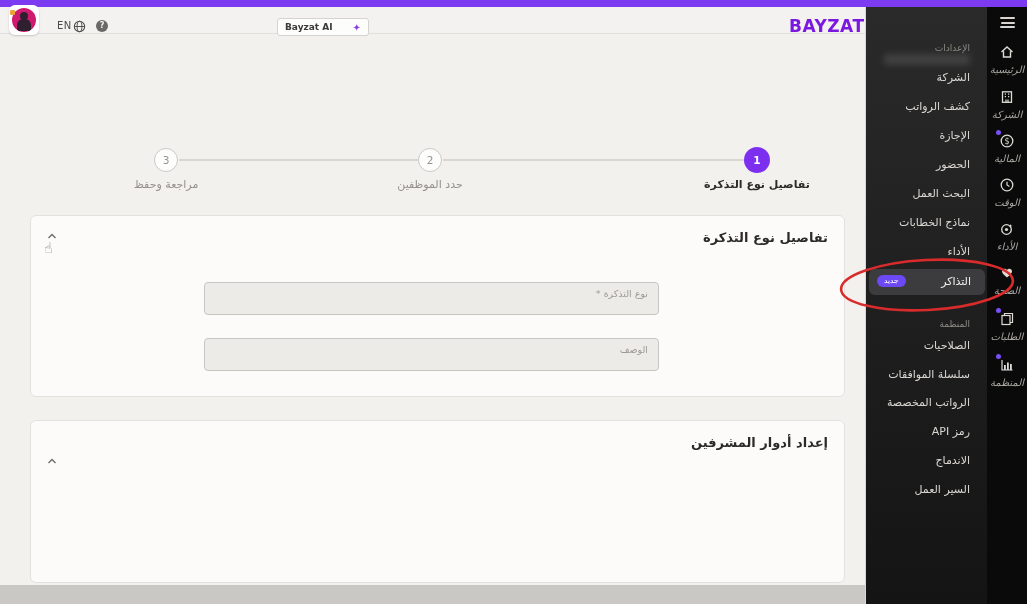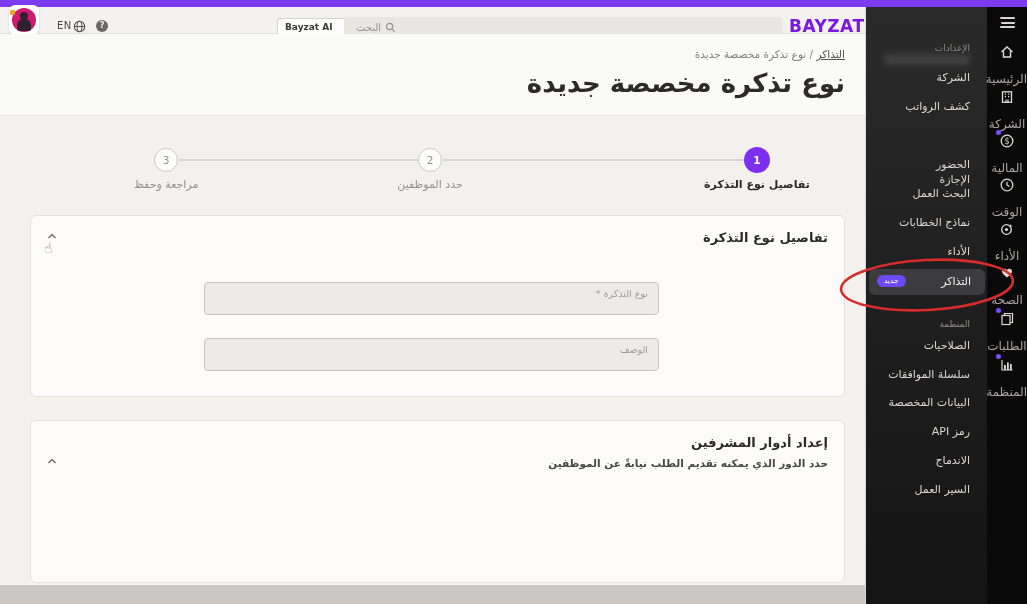--- a/index.html
+++ b/index.html
@@ -61,21 +61,21 @@
   .sp-active .sp-active-label { position:absolute; right:14px; top:6px; direction:rtl; font-size:11px; color:#f2f0ed; }
   .badge-new { position:absolute; left:8px; top:6px; padding:2px 7px; background:#6d49f5; border-radius:8px; font-size:7.5px; color:#fff; direction:rtl; line-height:1; }
 
   
   .icon-rail { position:absolute; left:987px; top:7px; width:40px; height:597px; background:#0a0a0a; }
   .burger { position:absolute; left:13px; top:10px; width:15px; height:11px; cursor:pointer; }
   .burger div { height:2px; background:#d9d6d2; margin-bottom:2.5px; border-radius:1px; }
   .burger div:nth-child(2){ margin-left:1px; }
   .rail-item { position:absolute; left:0; width:40px; text-align:center; cursor:pointer; }
   .rail-item svg { display:block; margin:0 auto; }
-  .rail-label { margin-top:12px; font-size:12px; color:#aaa7a2; direction:rtl; }
+  .rail-label { margin-top:4px; font-size:10px; color:#aaa7a2; direction:rtl;font-style:italic; }
   .rail-dot { position:absolute; left:9px; top:-3px; width:5px; height:5px; border-radius:50%; background:#7a4ff5; }
 
   
   .annot { position:absolute; left:835px; top:252px; pointer-events:none; z-index:20; }
 </style>
 </head>
 <body>
 
 <div id="app">
 
@@ -95,40 +95,23 @@
           <circle cx="7" cy="7" r="5.6" fill="none" stroke="#4c4a47" stroke-width="1.1"></circle>
           <ellipse cx="7" cy="7" rx="2.6" ry="5.6" fill="none" stroke="#4c4a47" stroke-width="1"></ellipse>
           <line x1="1.4" y1="7" x2="12.6" y2="7" stroke="#4c4a47" stroke-width="1"></line>
         </svg>
     </div>
     <div class="help-badge">?</div>
     <div class="ai-btn">
       <span>Bayzat AI</span>
       <span class="ai-spark">✦</span>
     </div>
-    <div class="search-box">
-      <span style="display:inline-flex;">
-        <svg width="11" height="11" viewBox="0 0 12 12">
-            <circle cx="5" cy="5" r="3.4" fill="none" stroke="#96938e" stroke-width="1.3"></circle>
-            <line x1="7.6" y1="7.6" x2="10.6" y2="10.6" stroke="#96938e" stroke-width="1.3"></line>
-          </svg>
-      </span>
-      <span class="search-ph">البحث</span>
-    </div>
     <div class="logo">BAYZAT</div>
   </div>
 
-  <div class="title-section">
-    <div class="breadcrumb" style="right:20px;">
-      <span class="bc-link">التذاكر</span>
-      <span> <span>/</span> </span>
-      <span>نوع تذكرة مخصصة جديدة</span>
-    </div>
-    <div class="page-title" style="right:20px;">نوع تذكرة مخصصة جديدة</div>
-  </div>
 
   <div>
     <div class="step-line" style="left:179px; width:239px;"></div>
     <div class="step-line" style="left:443px; width:301px;"></div>
     <div class="step-circle active" style="left:744px; top:147px;">1</div>
     <div class="step-circle" style="left:418px; top:148px;">2</div>
     <div class="step-circle" style="left:154px; top:148px;">3</div>
     <div class="step-label active" style="left:757px;">تفاصيل نوع التذكرة</div>
     <div class="step-label" style="left:430px;">حدد الموظفين</div>
     <div class="step-label" style="left:166px;">مراجعة وحفظ</div>
@@ -146,48 +129,47 @@
     </div>
     <div class="fld" style="top:66px;">
       <span class="ph">نوع التذكرة *</span>
     </div>
   </div>
 
   <div class="cursor-hand">☝</div>
 
   <div class="card" style="top:420px; height:163px;">
     <div class="card-title">إعداد أدوار المشرفين</div>
-    <div class="card-subtitle">حدد الدور الذي يمكنه تقديم الطلب نيابةً عن الموظفين</div>
     <div class="chev" style="top:32px;">
       <svg width="14" height="14" viewBox="0 0 14 14">
           <polyline points="3.5,9 7,5.5 10.5,9" fill="none" stroke="#6e6c68" stroke-width="1.4"></polyline>
         </svg>
     </div>
   </div>
 
   <div class="bottom-strip"></div>
 
   <div class="side-panel">
     <div class="sp-section" style="top:36px;">الإعدادات</div>
     <div class="sp-blur"></div>
     <div class="sp-item" style="top:64px;">الشركة</div>
     <div class="sp-item" style="top:93px;">كشف الرواتب</div>
-    <div class="sp-item" style="top:122px;margin-top:44px;">الإجازة</div>
+    <div class="sp-item" style="top:122px;">الإجازة</div>
     <div class="sp-item" style="top:151px;">الحضور</div>
     <div class="sp-item" style="top:180px;">البحث العمل</div>
     <div class="sp-item" style="top:209px;">نماذج الخطابات</div>
     <div class="sp-item" style="top:238px;">الأداء</div>
     <div class="sp-active">
       <span class="sp-active-label">التذاكر</span>
       <span class="badge-new">جديد</span>
     </div>
     <div class="sp-section" style="top:312px;">المنظمة</div>
     <div class="sp-item" style="top:332px;">الصلاحيات</div>
     <div class="sp-item" style="top:361px;">سلسلة الموافقات</div>
-    <div class="sp-item" style="top:389px;">البيانات المخصصة</div>
+    <div class="sp-item" style="top:389px;">الرواتب المخصصة</div>
     <div class="sp-item" style="top:418px;">رمز API</div>
     <div class="sp-item" style="top:447px;">الاندماج</div>
     <div class="sp-item" style="top:476px;">السير العمل</div>
   </div>
 
   <div class="icon-rail">
     <div class="burger">
         <div></div>
         <div></div>
         <div></div>

